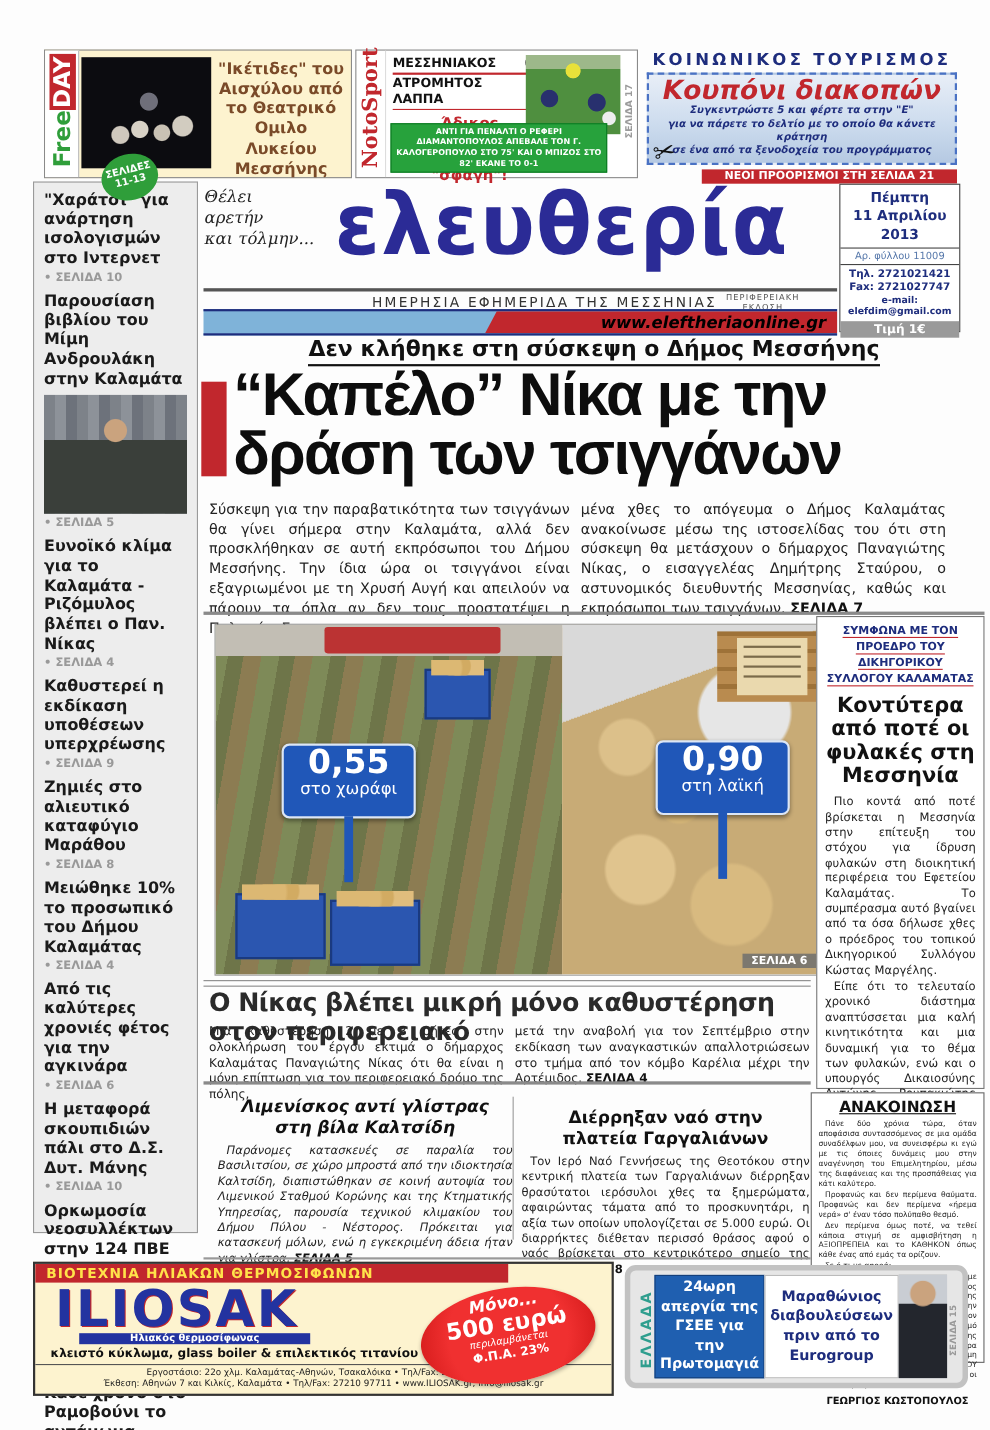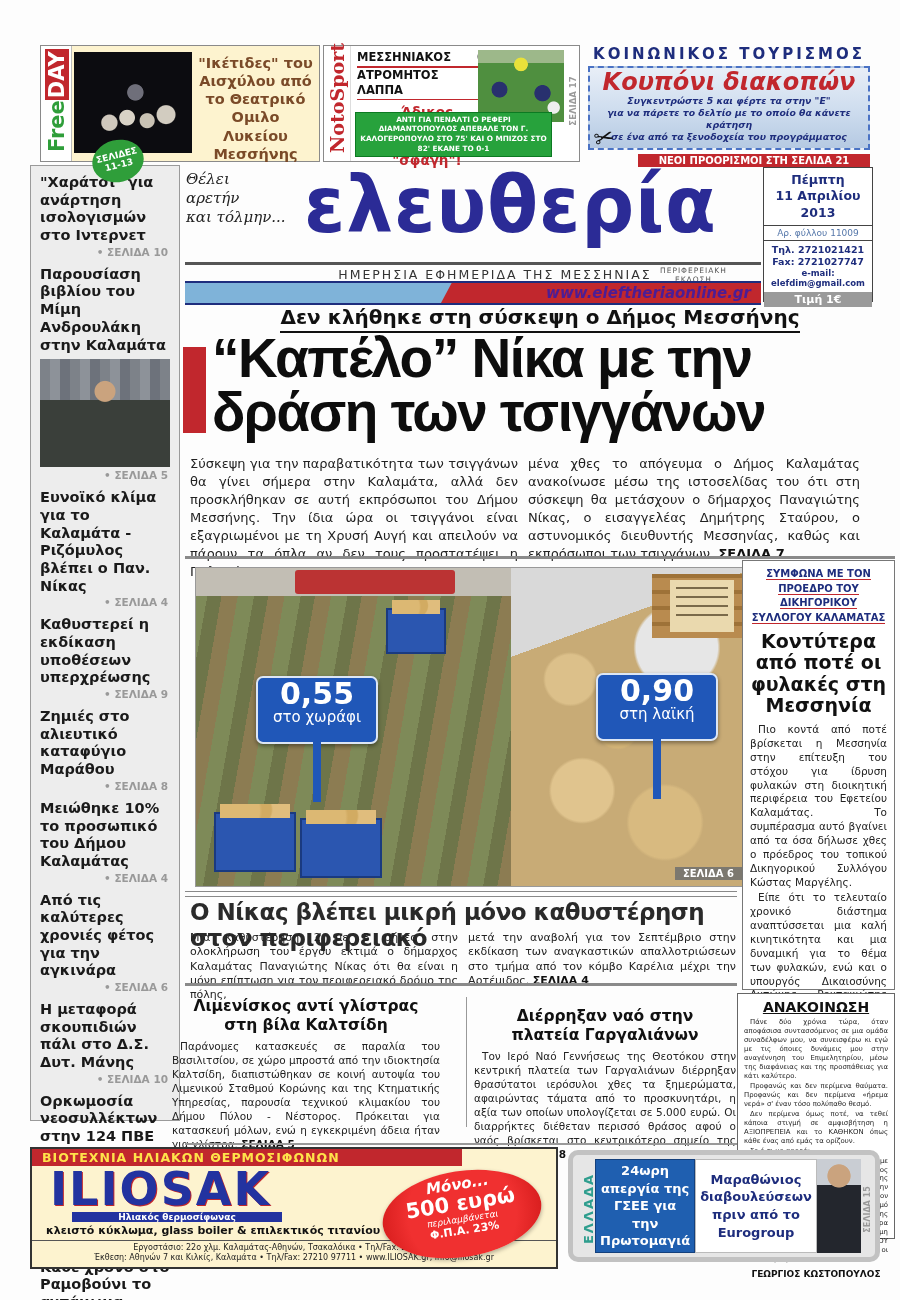--- a/index.html
+++ b/index.html
@@ -58,34 +58,34 @@
   
   .motto{left:186px;top:170px;font-family:"DejaVu Serif","Liberation Serif",serif;font-style:italic;
      font-size:15px;line-height:1.25;color:#222;}
   .logo{left:258px;top:162px;width:505px;text-align:center;color:#2b2b96;font-weight:800;font-size:74px;
      letter-spacing:1px;transform:scaleY(1.05);font-family:"DejaVu Sans",sans-serif;}
   .mast-rule{left:185px;top:262px;width:576px;height:3px;background:#555;}
   .mast-sub{left:330px;top:267px;width:330px;text-align:center;font-size:12.5px;letter-spacing:2px;color:#333;}
   .mast-ed{left:660px;top:266px;font-size:7.5px;color:#555;text-align:center;line-height:1.2;letter-spacing:1px;}
   .webbar{left:185px;top:281px;width:576px;height:20px;background:#7fb3d9;border-top:2px solid #1e2d7d;border-bottom:2px solid #1e2d7d;overflow:hidden;}
   .webred{position:absolute;right:0;top:0;height:100%;width:320px;background:#c1272d;transform:skewX(-28deg);transform-origin:bottom right;}
-  .webtext{position:absolute;right:10px;top:1px;color:#4c1d95;font-weight:bold;font-style:italic;font-size:15px;}
+  .webtext{position:absolute;right:10px;top:1px;color:#000000;font-weight:bold;font-style:italic;font-size:15px;}
   .infobox{left:763px;top:167px;width:108px;height:133px;border:1.5px solid #444;background:#fff;text-align:center;
      display:flex;flex-direction:column;}
   .ib-date{color:#1e2d7d;font-weight:bold;font-size:12.5px;line-height:1.3;padding:4px 0;border-bottom:1px solid #444;}
   .ib-issue{color:#5577aa;font-size:9px;padding:2px 0;border-bottom:1px solid #444;}
   .ib-contact{color:#1e2d7d;font-weight:bold;font-size:9.5px;line-height:1.25;padding:3px 0;flex:1;}
   .ib-email{font-size:8.5px;}
   .ib-price{background:#9a9a9a;color:#fff;font-weight:bold;font-size:11px;padding:1px 0;}
 
   
   .sidebar{left:30px;top:165px;width:150px;height:956px;background:#ededed;border:1px solid #9a9a9a;
      padding:8px 9px;box-sizing:border-box;}
   .sb-title{font-weight:bold;font-size:14.5px;line-height:1.22;color:#1a1a1a;}
-  .sb-page{text-align:right;color:#999;font-size:10.5px;font-weight:bold;margin:1px 2px 8px 0;}
+  .sb-page{color:#999;font-size:10.5px;font-weight:bold;margin:1px 2px 8px 0;}
   .sb-photo{width:130px;height:108px;margin:5px 0 2px 0;background:
      radial-gradient(circle at 50% 30%, #caa37e 0 10%, transparent 11%),
      linear-gradient(180deg, transparent 0 38%, #3a3f3a 38% 100%),
      repeating-linear-gradient(90deg,#7d8289 0 10px,#8d9299 10px 20px,#6d727b 20px 30px);}
 
   
   .kicker-wrap{left:210px;top:305px;width:660px;text-align:center;}
   .kicker{display:inline-block;font-weight:bold;font-size:20px;border-bottom:2px solid #111;padding-bottom:2px;}
   .lead-red{left:183px;top:347px;width:23px;height:86px;background:#c1272d;}
   .headline{left:212px;top:331px;width:680px;font-weight:800;font-size:55px;line-height:0.99;letter-spacing:-1.5px;
@@ -141,21 +141,21 @@
   .ring-rule{left:185px;top:891px;width:552px;height:4px;border-top:1px solid #888;border-bottom:1px solid #888;}
   .ring-head{left:190px;top:899px;width:548px;font-weight:bold;font-size:23px;color:#2a2a2a;letter-spacing:-0.5px;}
   .ring-body{font-size:11px;line-height:1.3;text-align:justify;color:#222;}
   .ring-c1{left:190px;top:931px;width:268px;}
   .ring-c2{left:468px;top:931px;width:268px;}
   .rule2{left:185px;top:983px;width:552px;height:3px;background:#8a8a8a;}
 
   
   .art-head{font-weight:bold;font-size:15.5px;text-align:center;line-height:1.2;color:#111;margin-bottom:6px;}
   .art-body{font-size:10.5px;line-height:1.33;text-align:justify;color:#222;text-indent:8px;}
-  .marina{left:172px;top:997px;width:268px;}
+  .marina{left:198px;top:997px;width:268px;font-style:italic;}
   .vdash{left:466px;top:997px;width:1px;height:130px;background:#999;}
   .burglary{left:474px;top:1007px;width:262px;}
   .bot-rule{left:185px;top:1143px;width:552px;height:2px;background:#999;}
 
   
   .announce{left:737px;top:993px;width:158px;height:246px;border:1px solid #666;background:#fff;
      padding:5px 6px;box-sizing:border-box;}
   .an-title{text-align:center;font-weight:bold;font-size:14px;text-decoration:underline;margin-bottom:3px;}
   .an-body{font-size:6.9px;line-height:1.3;text-align:justify;color:#222;}
   .an-body p{margin:0 0 1px 0;text-indent:6px;}

